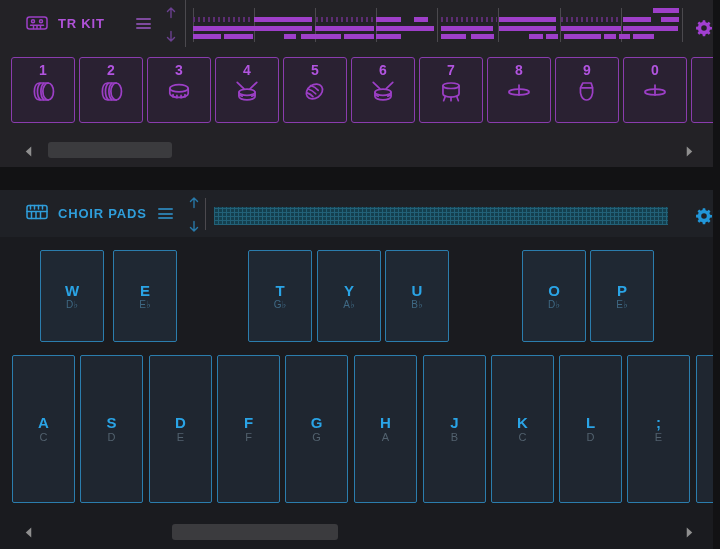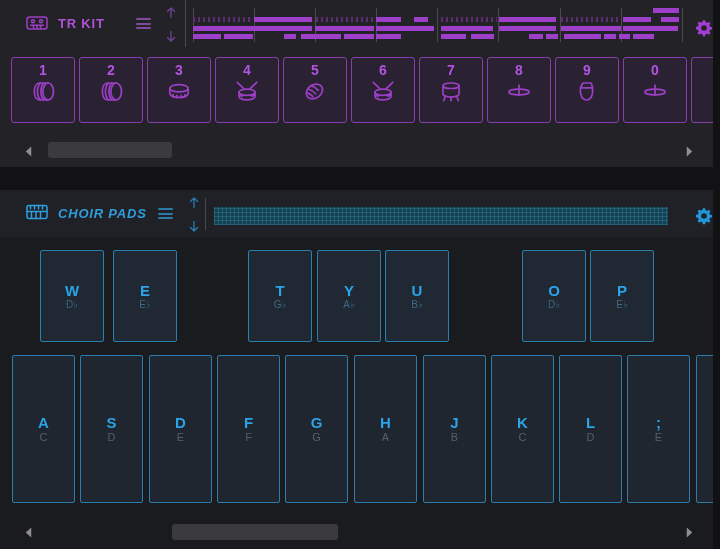--- a/index.html
+++ b/index.html
@@ -7,21 +7,21 @@
   .stage{position:relative;width:720px;height:549px;background:var(--gap-bg);
          font-family:"Liberation Sans","DejaVu Sans",sans-serif;overflow:hidden;}
   .panel{position:absolute;left:0;width:713px;overflow:hidden;}
   .panel-top{top:0;height:167px;background:var(--panel-bg);}
   .panel-bottom{top:190px;height:359px;background:var(--panel2-body-bg);}
   .p2-header{position:absolute;left:0;top:0;width:720px;height:47px;background:var(--panel2-header-bg);}
   .abs{position:absolute;}
 
   .title{font-size:13px;font-weight:bold;letter-spacing:.8px;}
   .t-magenta{color:var(--magenta-text);}
-  .t-cyan{color:var(--cyan-text);font-style:italic;}
+  .t-cyan{color:var(--cyan-text);}
 
   .hicon{display:block;}
   .hamburger span{display:block;width:15px;height:2px;border-radius:1px;margin:0 0 2.5px 0;}
   .hamburger.m span{background:var(--hamburger-purple);}
   .hamburger.c span{background:var(--hamburger-cyan);}
   .oct-arrow{width:12px;height:13px;}
   .oct-arrow.m{color:var(--arrow-purple);}
   .oct-arrow.c{color:var(--arrow-cyan);}
   .gear{width:18px;height:18px;}
   .gear.m{color:var(--gear-magenta);}

